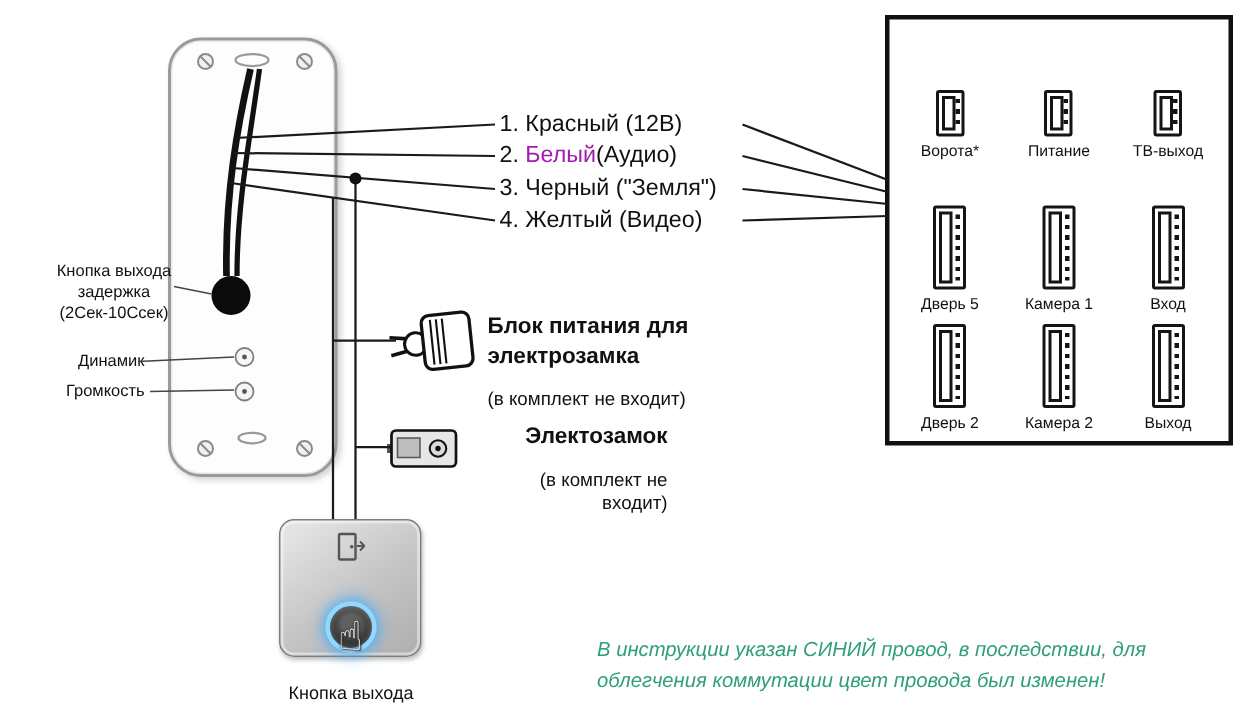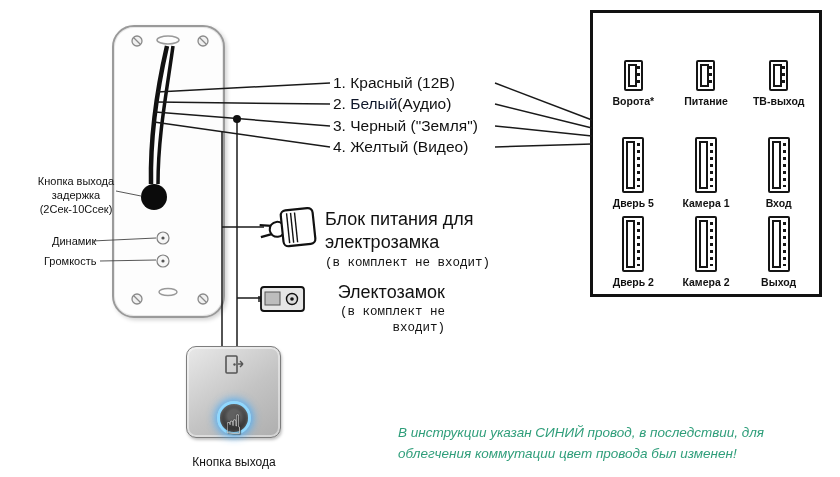--- a/index.html
+++ b/index.html
@@ -14,25 +14,25 @@
     box-shadow:2px 2px 4px rgba(0,0,0,.18), inset 0 0 0 1px #e8e8e8;box-sizing:border-box;
   }
   
   .tiny-label{position:absolute;font-size:11px;line-height:1.25;color:#111;}
   .pre{white-space:pre-line;}
   #delay-label{left:26px;top:175px;width:100px;text-align:center;}
   #speaker-label{left:52px;top:235px;}
   #volume-label{left:44px;top:255px;}
   
   .wire-label{position:absolute;left:333px;font-size:15.5px;line-height:21px;font-weight:500;}
-  .wire-label .red{color:#0f172a;text-align:center;}
+  .wire-label .red{color:#a21caf;text-align:center;}
   
   .note-block{position:absolute;left:325px;}
-  .note-block .title{font-size:18px;font-weight:normal;line-height:1.3;}
-  .note-block .sub{font-size:12.5px;line-height:1.25;margin-top:1px;font-family:Liberation Mono, monospace;}
+  .note-block .title{font-size:15px;font-weight:bold;line-height:1.3;}
+  .note-block .sub{font-size:12.5px;line-height:1.25;margin-top:12px;}
   #psu-block{top:208px;width:170px;}
   #lock-block{top:281px;width:120px;text-align:right;}
   
   .exit-plate{
     position:absolute;left:186px;top:346px;width:95px;height:92px;border-radius:10px;
     background:linear-gradient(145deg,#e9e9e9,#c4c4c4 55%,#aeaeae);
     border:1.5px solid #7d7d7d;box-sizing:border-box;
     box-shadow:inset 0 0 0 2px rgba(255,255,255,.45), 1px 2px 3px rgba(0,0,0,.25);
   }
   .exit-door-icon{position:absolute;left:50%;top:7px;transform:translateX(-50%);}
@@ -50,21 +50,21 @@
   }
   #exit-caption{position:absolute;left:186px;top:455px;width:96px;text-align:center;font-size:12px;}
   
   .mpanel{
     position:absolute;left:590px;top:10px;width:232px;height:287px;box-sizing:border-box;
     border:3px solid #111;background:#fff;display:grid;
     grid-template-columns:repeat(3,1fr);grid-template-rows:84px 102px 1fr;
     padding:10px 4px 6px;z-index:2;
   }
   .mcell{display:flex;flex-direction:column;align-items:center;justify-content:flex-end;gap:4px;}
-  .clabel{font-size:10.5px;font-weight:700;color:#111;white-space:nowrap;}
+  .clabel{font-size:10.5px;font-weight:400;color:#111;white-space:nowrap;}
   .conn{position:relative;border:2px solid #151515;border-radius:2px;background:#fff;box-sizing:border-box;width:22px;height:56px;}
   .conn.small{width:19px;height:31px;}
   .conn::before{content:"";position:absolute;left:2px;top:2px;bottom:2px;width:9px;border:2px solid #151515;box-sizing:border-box;}
   .conn::after{content:"";position:absolute;left:13px;top:4px;bottom:4px;width:3px;
     background:repeating-linear-gradient(180deg,#151515 0 3px,transparent 3px 7px);}
   .conn.small::after{left:11px;}
   #mpanel-caption{position:absolute;left:580px;top:302px;width:255px;text-align:center;font-size:14.5px;color:#111;}
   
   #footnote{
     position:absolute;left:398px;top:423px;width:410px;

